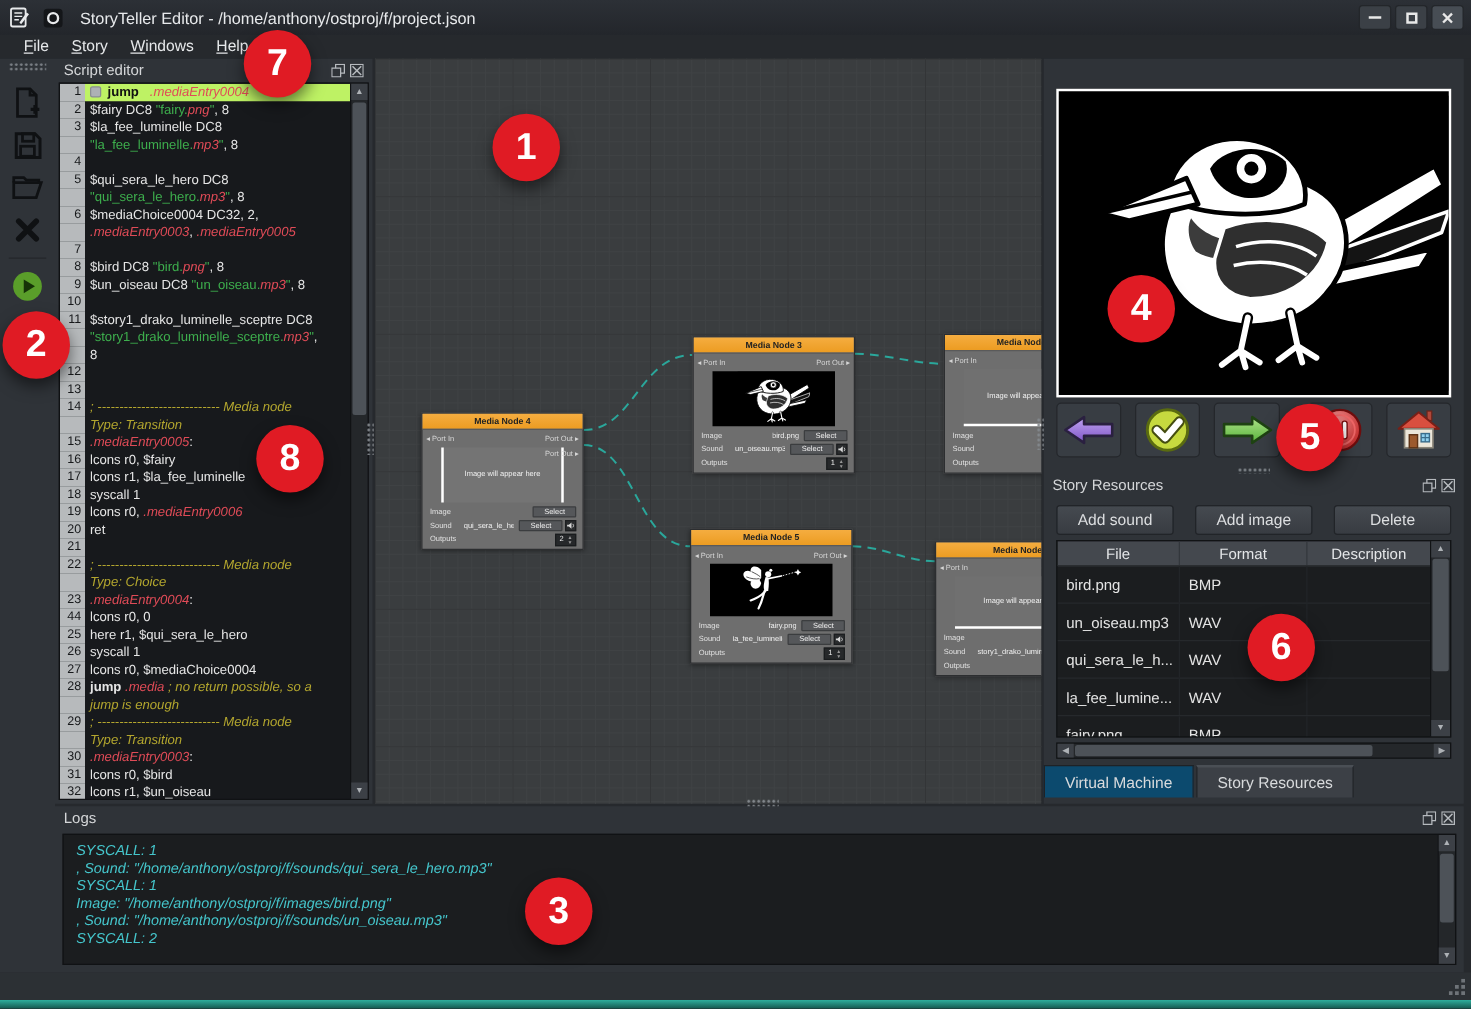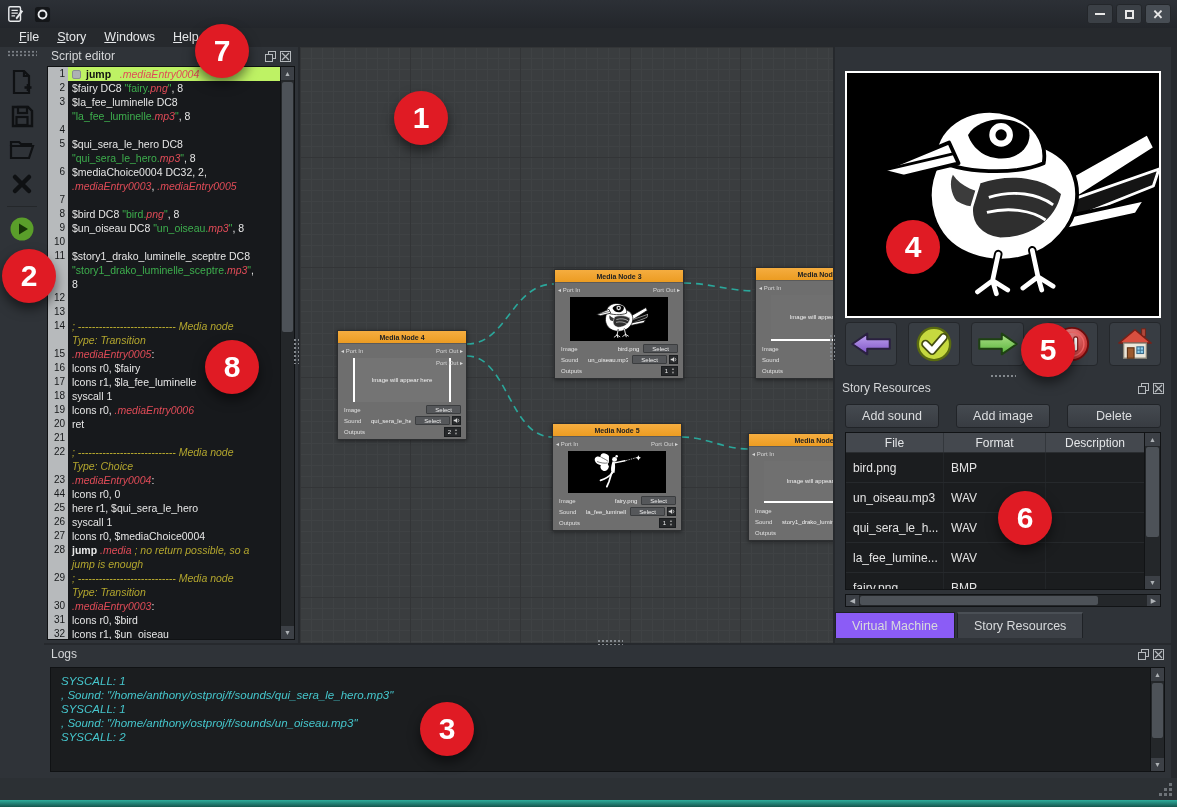--- a/index.html
+++ b/index.html
@@ -118,21 +118,21 @@
     white-space:nowrap; overflow:hidden; }
   .c0 { width:98px; flex:0 0 98px; } .c1 { width:102px; flex:0 0 102px; } .c2 { flex:1; border-right:none; }
   .tbl-vscroll { width:16px; flex:0 0 16px; background:#24272a; border-left:1px solid #111315; position:relative; }
   .hscroll { position:absolute; left:10px; top:547px; width:316px; height:13px; background:#24272a;
     border:1px solid #111315; }
   .hs-arrow { position:absolute; top:0; width:13px; height:11px; background:#3c4046; color:#aeb2b6;
     font-size:7px; text-align:center; line-height:11px; }
   .hs-handle { position:absolute; left:14px; top:1px; width:238px; height:9px; background:#4d5258; border-radius:2px; }
   .tabs { position:absolute; left:0px; top:565px; display:flex; }
   .tab { height:26px; padding:0 16px; font-size:12.5px; color:#d8dadc; display:flex; align-items:center;
-    background:#8b5cf6; border:1px solid #1f2226; border-bottom:none; margin-right:2px; }
+    background:#0c4a6e; border:1px solid #1f2226; border-bottom:none; margin-right:2px; }
   .tab.active { background:#3c4046; border-top:2px solid #4a4f55; }
   
   .logs-dock { left:44px; top:645px; width:1127px; height:133px; }
   .logs-body { position:absolute; left:6px; top:22px; right:6px; bottom:6px; background:#1b1d1f;
     border:1px solid #101214; display:flex; }
   .logs-text { flex:1; padding:6px 10px; overflow:hidden; }
   .log-line { color:#45c6cc; font-size:11.5px; line-height:14px; white-space:pre;font-style:italic; }
   
   .statusbar { position:absolute; left:0; top:778px; width:1177px; height:22px; background:#2c3034; }
   .grip-corner { position:absolute; right:4px; bottom:3px; }
@@ -219,20 +219,21 @@
         <path d="M5 6 h7 M5 9 h7 M5 12 h4" stroke="#e8eaec" stroke-width="1.3"></path>
         <path d="M11 16 L18 7 L16 5.5 L9.5 14.5 Z" fill="#e8eaec"></path>
       </svg>
   </span>
   <span class="app-ic">
     <svg width="17" height="17" viewBox="0 0 18 18">
         <rect x="1" y="1" width="16" height="16" rx="3" fill="#141619"></rect>
         <circle cx="9" cy="9" r="4.2" fill="none" stroke="#e8eaec" stroke-width="2"></circle>
       </svg>
   </span>
+  <span class="title-text">StoryTeller Editor - /home/anthony/ostproj/f/project.json</span>
   <div class="win-btns">
     <div class="win-btn">
         <span class="dash"></span>
       </div>
     <div class="win-btn">
         <span class="box"></span>
       </div>
     <div class="win-btn" style="background:#474d54;font-size:13px;font-weight:bold;">✕</div>
   </div>
 </div>
@@ -639,20 +640,21 @@
       <svg width="11" height="11">
           <use href="#sym-closebox"></use>
         </svg>
     </span>
   </div>
   <div class="logs-body">
     <div class="logs-text" id="logs-text">
         <div class="log-line">SYSCALL: 1</div>
         <div class="log-line">, Sound: "/home/anthony/ostproj/f/sounds/qui_sera_le_hero.mp3"</div>
         <div class="log-line">SYSCALL: 1</div>
+        <div class="log-line">Image: "/home/anthony/ostproj/f/images/bird.png"</div>
         <div class="log-line">, Sound: "/home/anthony/ostproj/f/sounds/un_oiseau.mp3"</div>
         <div class="log-line">SYSCALL: 2</div>
       </div>
     <div class="vscroll">
       <div class="sb-arrow" style="top:0;">▲</div>
       <div class="sb-handle" style="top:15px;height:55px;"></div>
       <div class="sb-arrow" style="bottom:0;">▼</div>
     </div>
   </div>
 </div>

